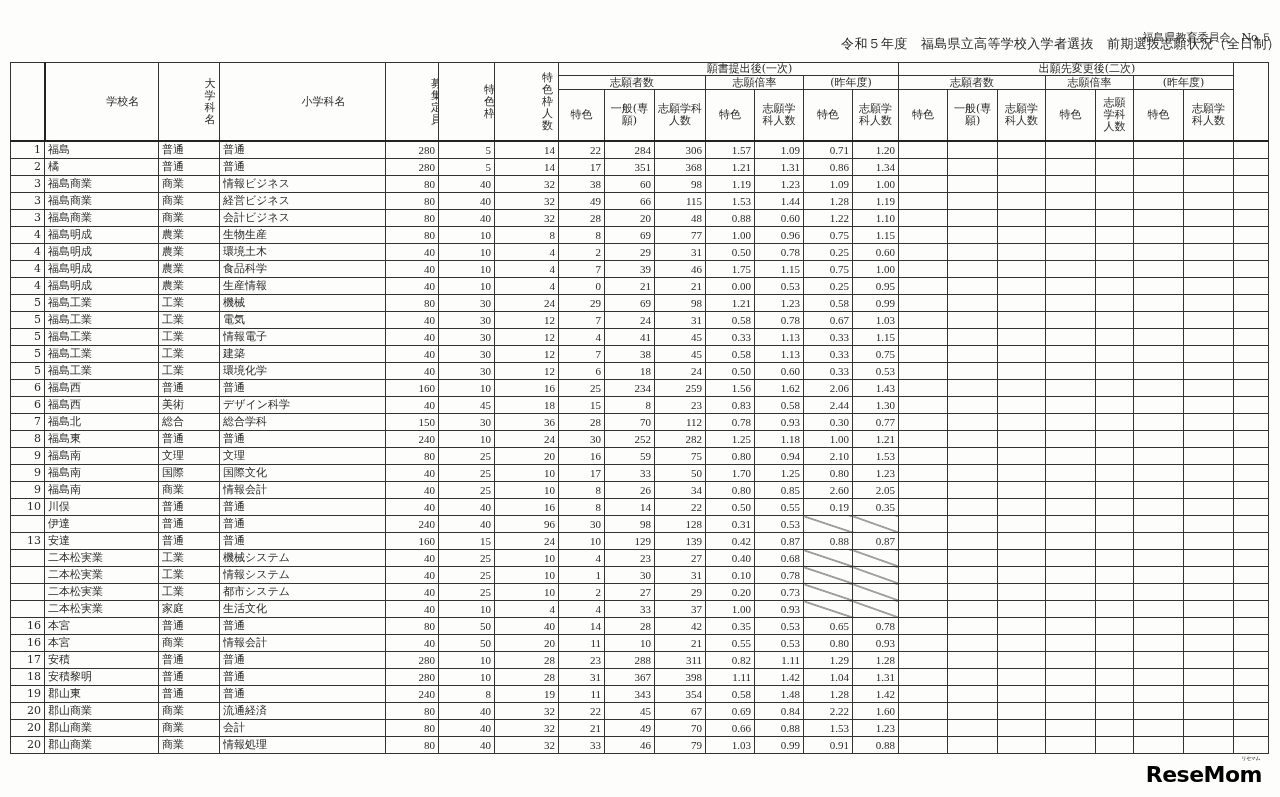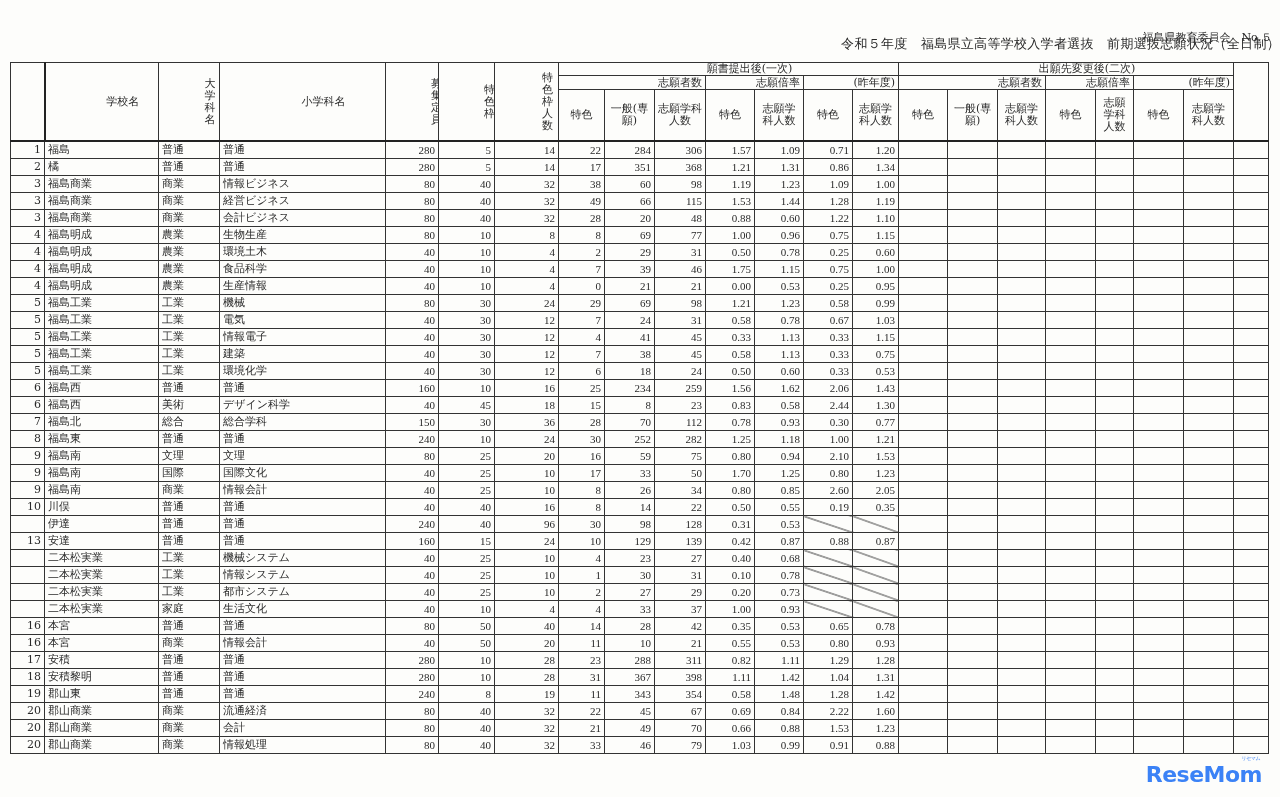--- a/index.html
+++ b/index.html
@@ -5,31 +5,31 @@
   html, body { margin:0; padding:0; background:#fdfdfb; }
   body { width:1280px; height:797px; position:relative; overflow:hidden;
          font-family:"DejaVu Serif","Liberation Serif",serif; color:#2a2a2a; }
   .title { position:absolute; left:0; width:1280px; top:35px; text-align:right; font-size:13px; letter-spacing:0.3px; }
   .title span { margin-left:435px; display:inline-block; }
   .org { position:absolute; right:8px; top:30px; font-size:11px; }
   table.sheet { position:absolute; left:10px; top:62px; border-collapse:collapse; table-layout:fixed; width:1258px; }
   table.sheet td, table.sheet th { border:1px solid #333; padding:0 3px; font-weight:normal; font-size:11px; height:16px; line-height:16px; overflow:hidden; white-space:nowrap; }
   table.sheet th { font-size:11px; line-height:12px; text-align:center; vertical-align:middle; white-space:normal; }
   table.sheet thead tr.h1 th { height:12px;padding-left:45px; }
-  table.sheet thead tr.h2 th { height:13px;text-align:right; }
+  table.sheet thead tr.h2 th { height:13px; }
   table.sheet thead tr.h3 th { height:50px; }
   table.sheet thead { border-bottom:2px solid #222; }
   td.num { text-align:right; font-family:"Liberation Serif","DejaVu Serif",serif; font-size:12px; }
   td.txt { text-align:left; }
   td.no { text-align:right; border-right:2px solid #222; }
   tr.dash td { border-bottom:1px dashed #444; }
   tr.grp td { border-top:1.6px solid #222; }
   td.slash { background: linear-gradient(to top right, transparent calc(50% - 0.8px), #222 50%, transparent calc(50% + 0.8px)); }
   .thick-r { border-right:2px solid #222 !important;margin-top:20px; }
-  .logo { position:absolute; right:18px; bottom:10px; font-family:"DejaVu Sans","Liberation Sans",sans-serif; font-weight:bold; font-size:22px; color:#3b82f6; letter-spacing:-0.5px; }
+  .logo { position:absolute; right:18px; bottom:10px; font-family:"DejaVu Sans","Liberation Sans",sans-serif; font-weight:bold; font-size:22px; color:#000000; letter-spacing:-0.5px; }
   .logo small { position:absolute; right:2px; top:-7px; font-size:5px; font-weight:normal; }
 </style>
 </head>
 <body>
 
 <div class="title"><span>令和５年度　福島県立高等学校入学者選抜　前期選抜志願状況（全日制）</span></div>
 <div class="org">福島県教育委員会　No.５</div>
 
 <table class="sheet">
   <colgroup>

